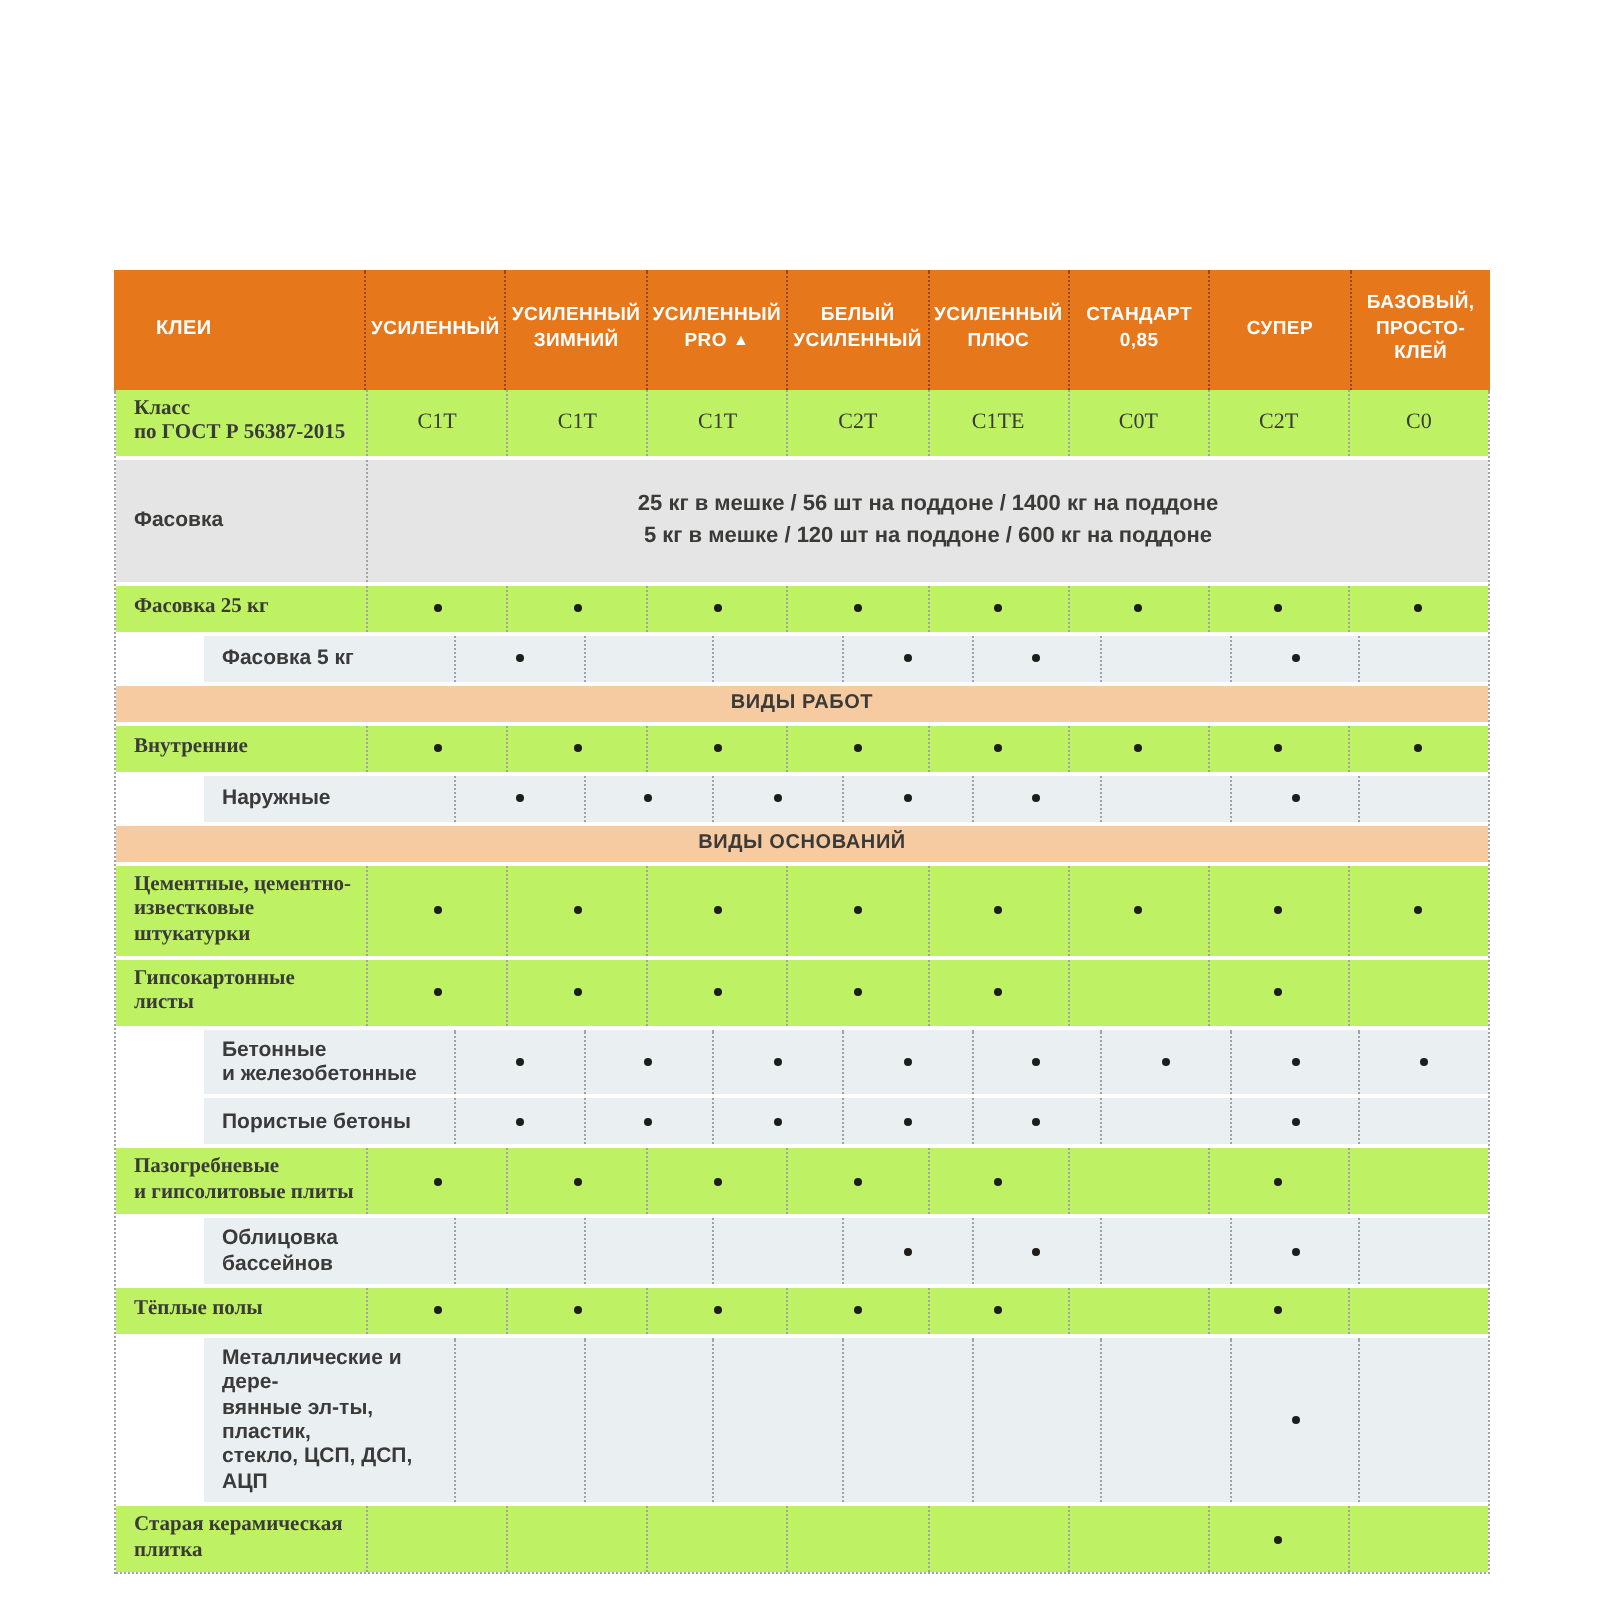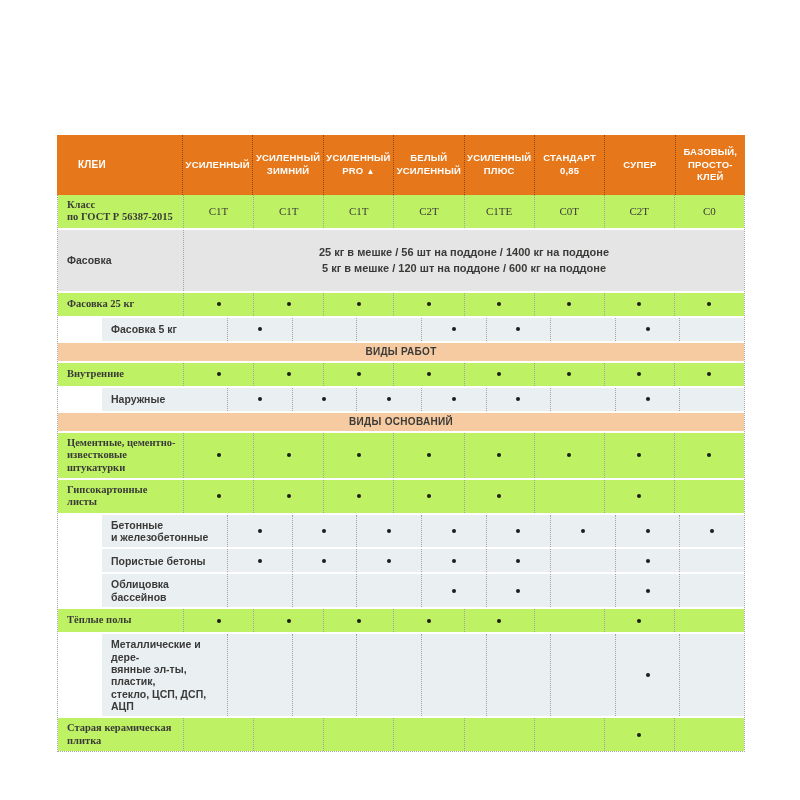--- a/index.html
+++ b/index.html
@@ -346,20 +346,44 @@
         </div>
         <div class="cell dot-cell">
           <span class="dot"></span>
         </div>
         <div class="cell dot-cell"></div>
         <div class="cell dot-cell">
           <span class="dot"></span>
         </div>
         <div class="cell dot-cell"></div>
       </div>
+      <div class="row data-row white">
+        <div class="label-cell">Пазогребневые
+и гипсолитовые плиты</div>
+        <div class="cell dot-cell">
+          <span class="dot"></span>
+        </div>
+        <div class="cell dot-cell">
+          <span class="dot"></span>
+        </div>
+        <div class="cell dot-cell">
+          <span class="dot"></span>
+        </div>
+        <div class="cell dot-cell">
+          <span class="dot"></span>
+        </div>
+        <div class="cell dot-cell">
+          <span class="dot"></span>
+        </div>
+        <div class="cell dot-cell"></div>
+        <div class="cell dot-cell">
+          <span class="dot"></span>
+        </div>
+        <div class="cell dot-cell"></div>
+      </div>
       <div class="row data-row gray">
         <div class="label-cell">Облицовка бассейнов</div>
         <div class="cell dot-cell"></div>
         <div class="cell dot-cell"></div>
         <div class="cell dot-cell"></div>
         <div class="cell dot-cell">
           <span class="dot"></span>
         </div>
         <div class="cell dot-cell">
           <span class="dot"></span>

